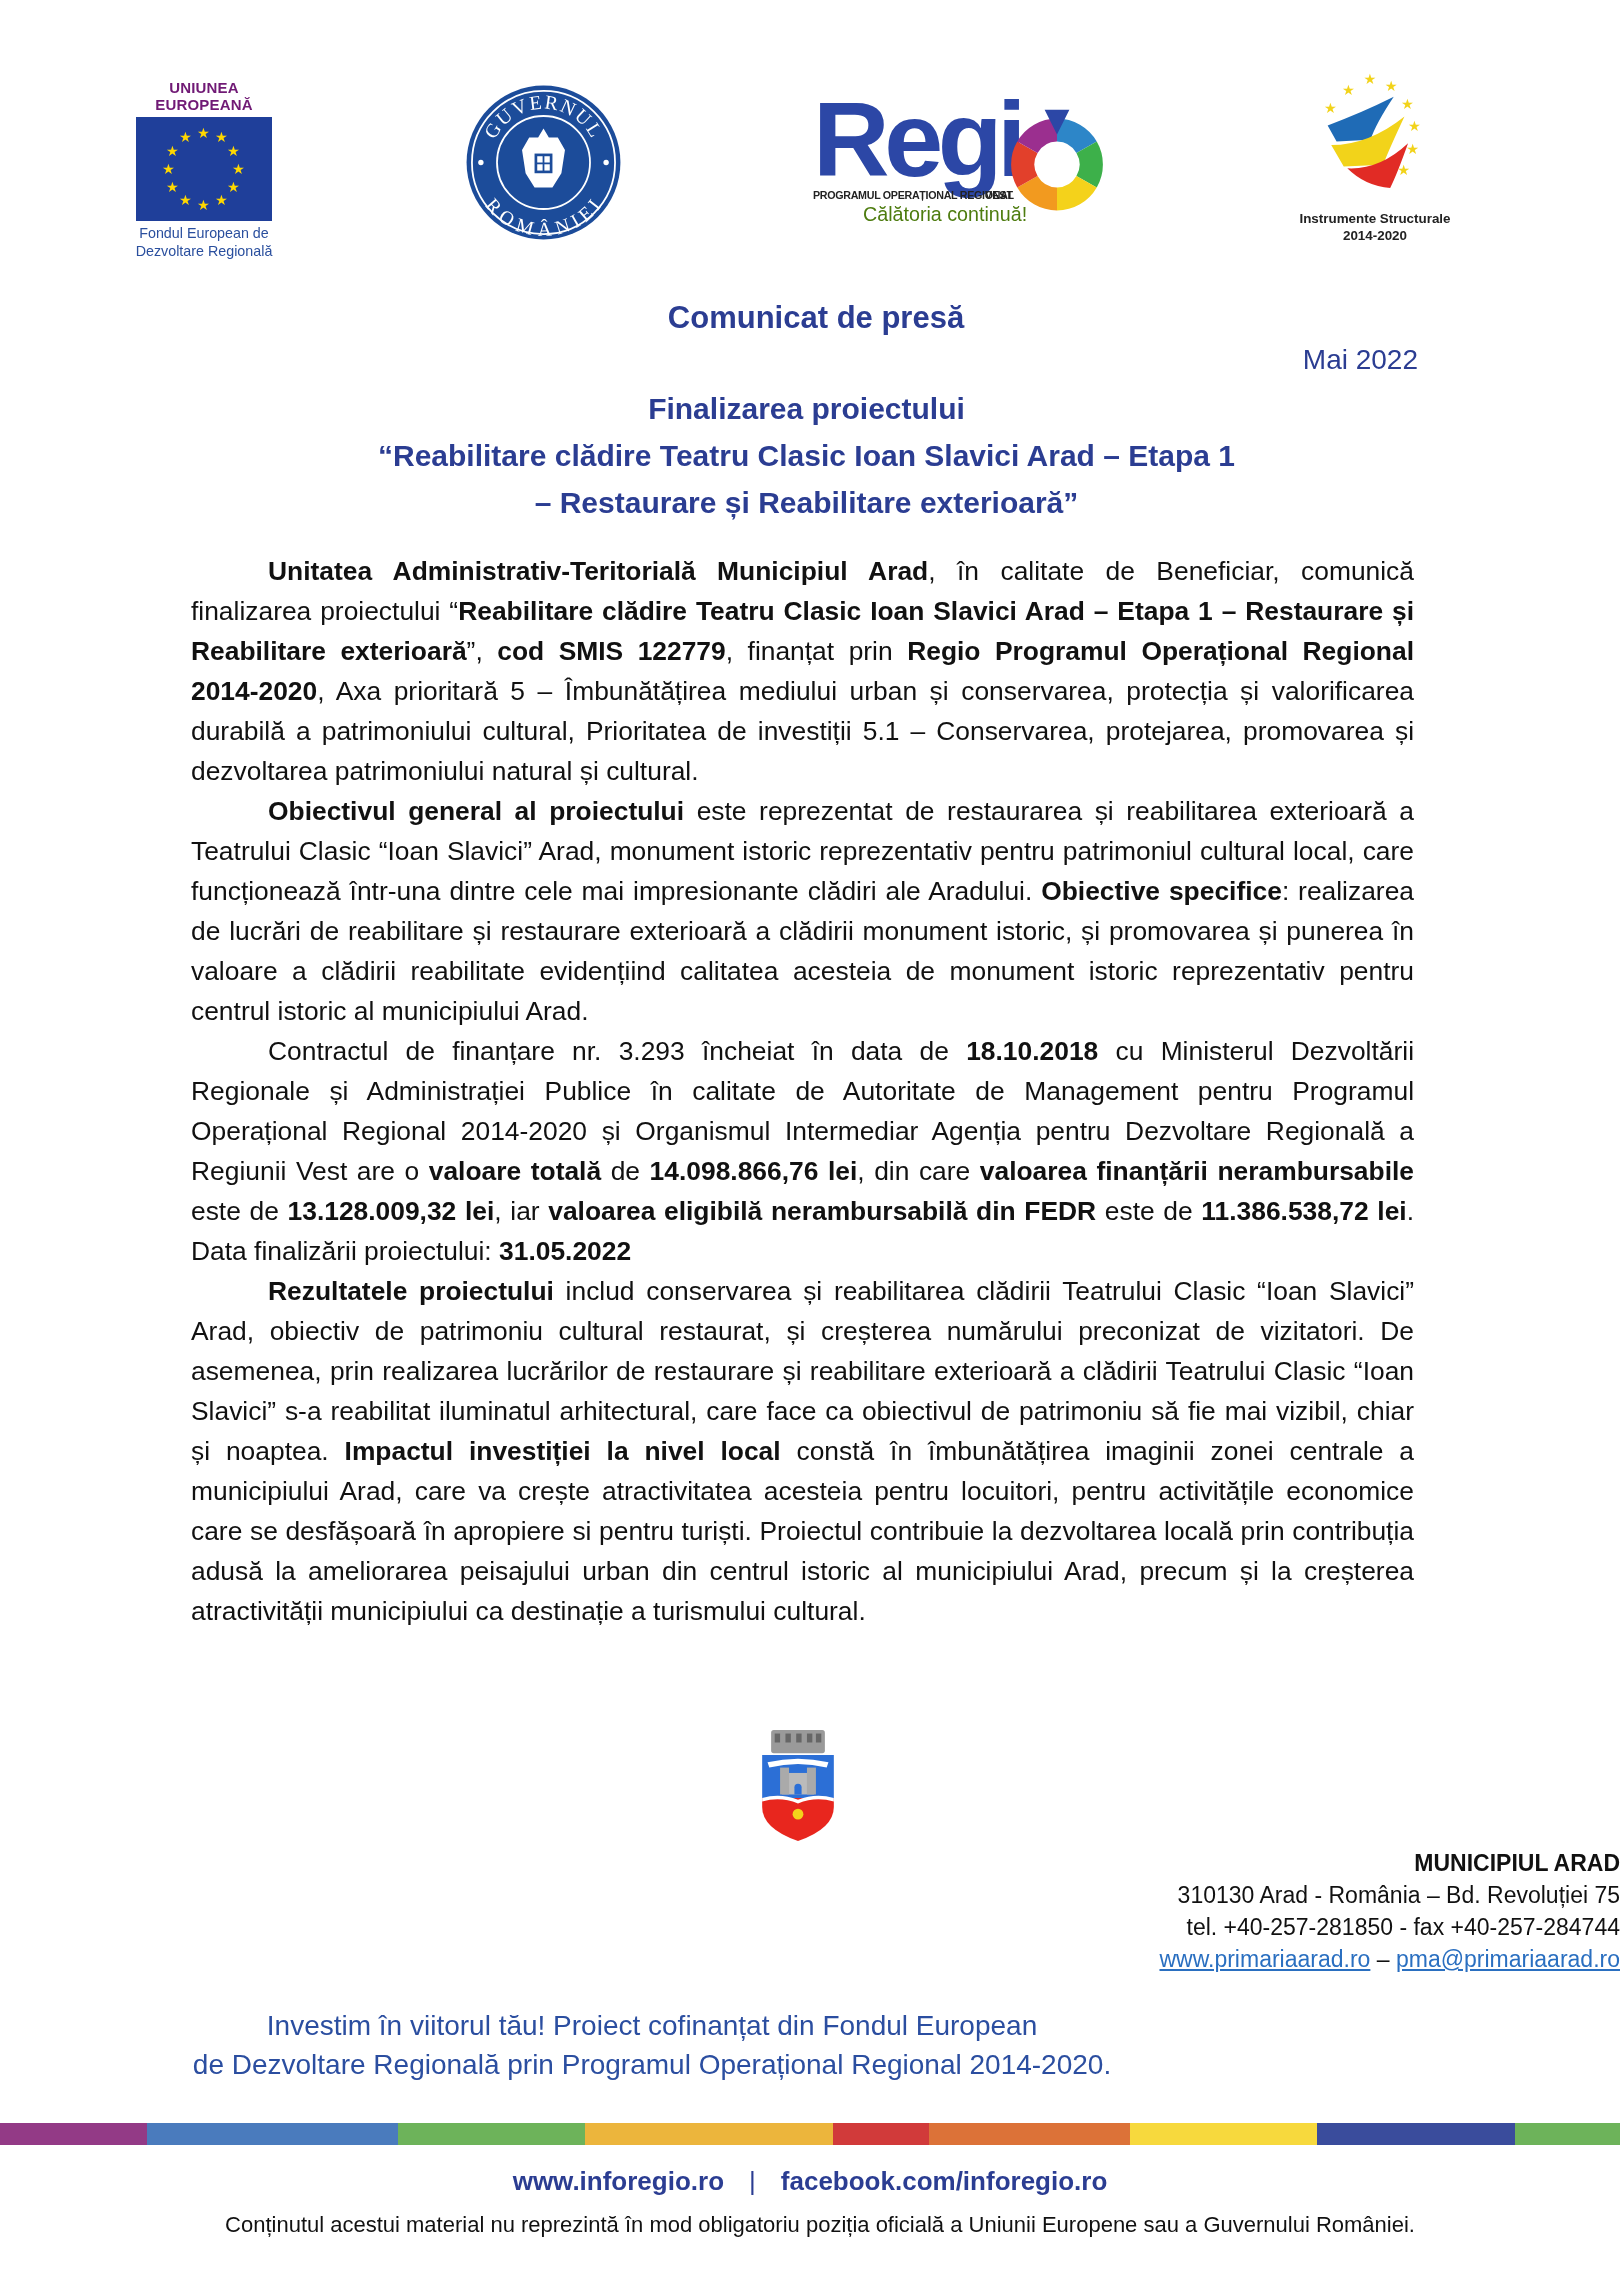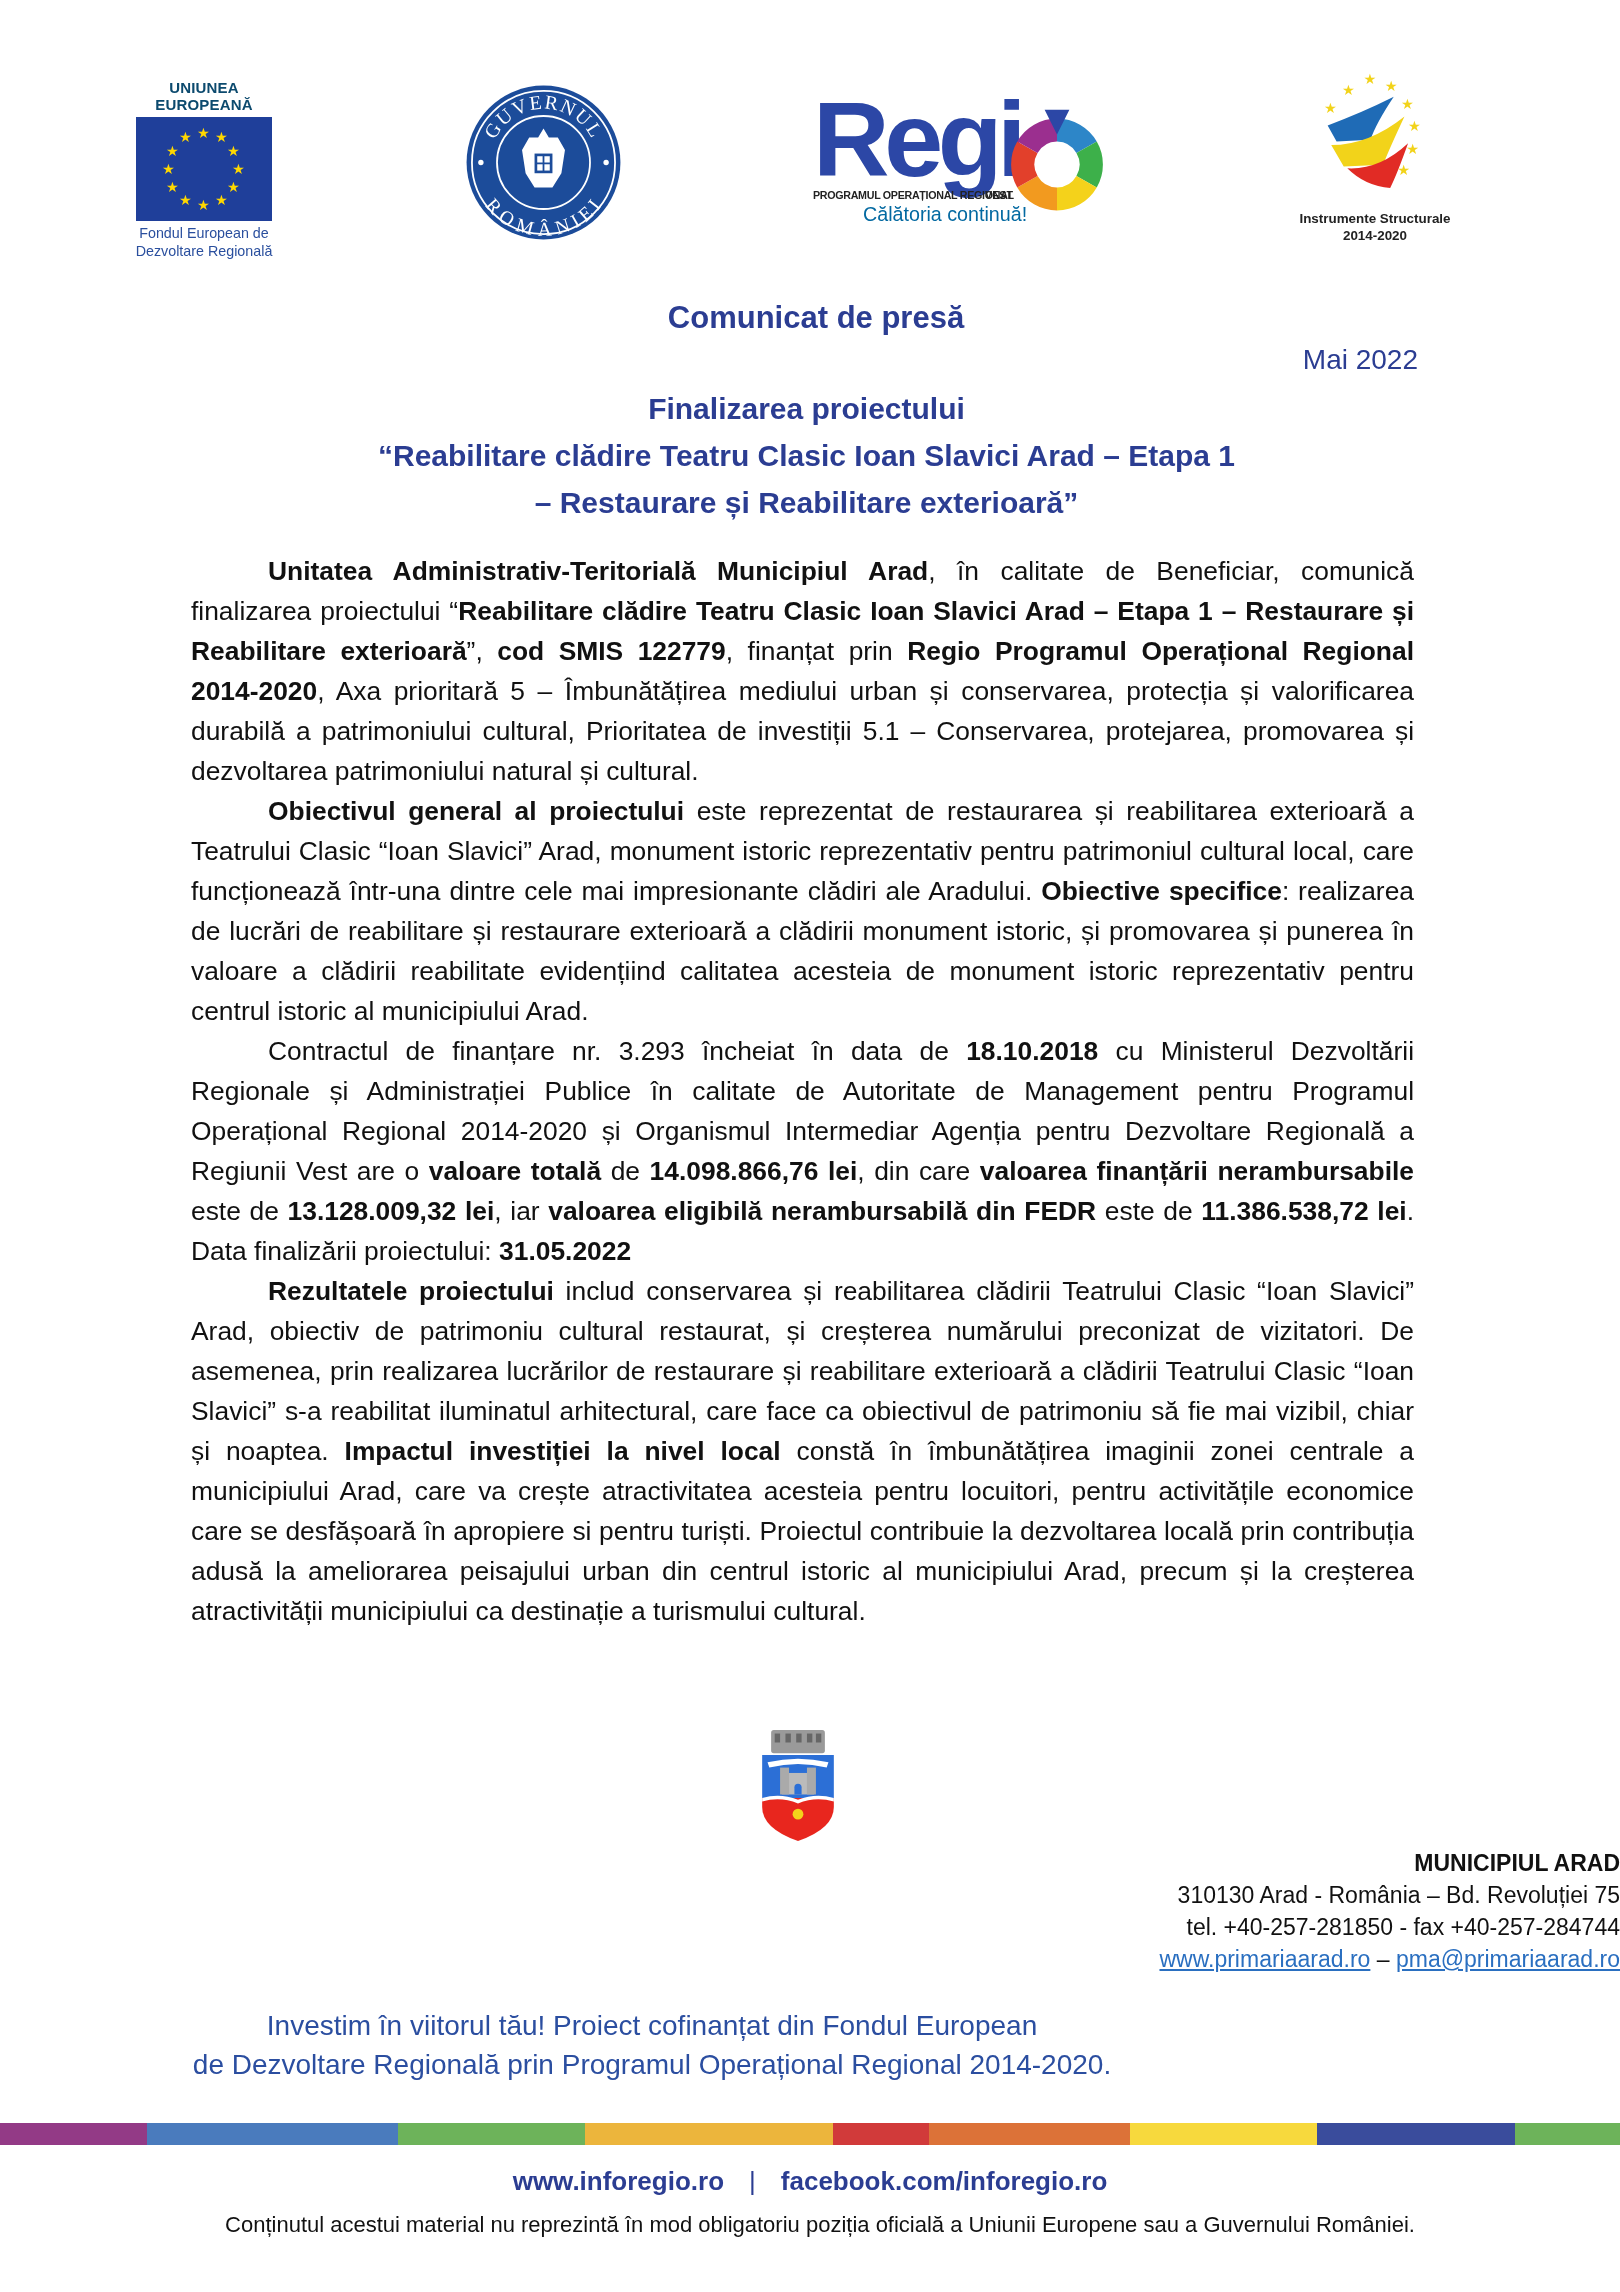--- a/index.html
+++ b/index.html
@@ -1,34 +1,34 @@
 <!DOCTYPE html>
 <html style="font-size:14.3px"><head>
 <meta charset="utf-8">
 <style>
   html, body { margin: 0; padding: 0; background: #ffffff; }
   body { width: 1620px; height: 2293px; position: relative; overflow: hidden; font-family: "Liberation Sans", sans-serif; color: #111; }
 
   
   .logo { position: absolute; }
   .eu { left: 119px; top: 79px; width: 170px; }
-  .eu-top { color: #0c4a6e; font-size: 15px; font-weight: bold; text-align: center; letter-spacing: 0.2px; }
+  .eu-top { color: #701a75; font-size: 15px; font-weight: bold; text-align: center; letter-spacing: 0.2px; }
   .eu-flag { width: 136px; height: 104px; background: #1f3f9a; margin: 3.6px auto 3.6px auto; position: relative; }
   .eu-flag .star { position: absolute; color: #ffd800; font-size: 14.3px; line-height: 14.3px; }
   .eu-bot { color: #2a4f9e; font-size: 14.3px; text-align: center; line-height: 18px; }
 
   .gov { left: 463px; top: 82px; width: 161px; height: 161px; }
   .gov svg { width: 161px; height: 161px; }
 
   .regio { left: 813px; top: 90px; width: 340px; height: 143px; }
   .regio-word { font-family: "Liberation Sans", sans-serif; font-weight: bold; font-size: 106px; color: #2c47a6; line-height: 99px; letter-spacing: -5.4px; position: absolute; left: 0; top: 0; }
   .regio-ring { position: absolute; left: 191px; top: 18px; width: 106px; height: 106px; }
   .regio-prog { position: absolute; left: 0; top: 99px; font-size: 10.7px; font-weight: bold; color: #222; letter-spacing: -0.3px; }
   .regio-vest { position: absolute; left: 172px; top: 99px; font-size: 10.7px; font-weight: bold; color: #222; }
-  .regio-tag { position: absolute; left: 50px; top: 113px; font-size: 19.7px; color: #0369a1; }
+  .regio-tag { position: absolute; left: 50px; top: 113px; font-size: 19.7px; color: #4d7c0f; }
 
   .instr { left: 1272px; top: 70px; width: 215px; height: 179px; }
   .instr svg { position: absolute; left: 36px; top: 0; width: 134px; height: 134px; }
   .instr-text { position: absolute; left: 0; top: 140px; width: 206px; text-align: center; font-size: 13.4px; font-weight: bold; color: #222; line-height: 17px; }
 
   
   .h-comm { position: absolute; left: 0; width: 1620px; top: 300px; text-align: center; color: #2b3d92; font-weight: bold; font-size: 31px; padding-left: 6px; }
   .date { position: absolute; right: 202px; top: 344px; color: #2b3d92; font-size: 28px; }
   .h-title { position: absolute; left: 269px; width: 1075px; top: 385px; text-align: center; color: #2b3d92; font-weight: bold; font-size: 30px; line-height: 47px; }
 

